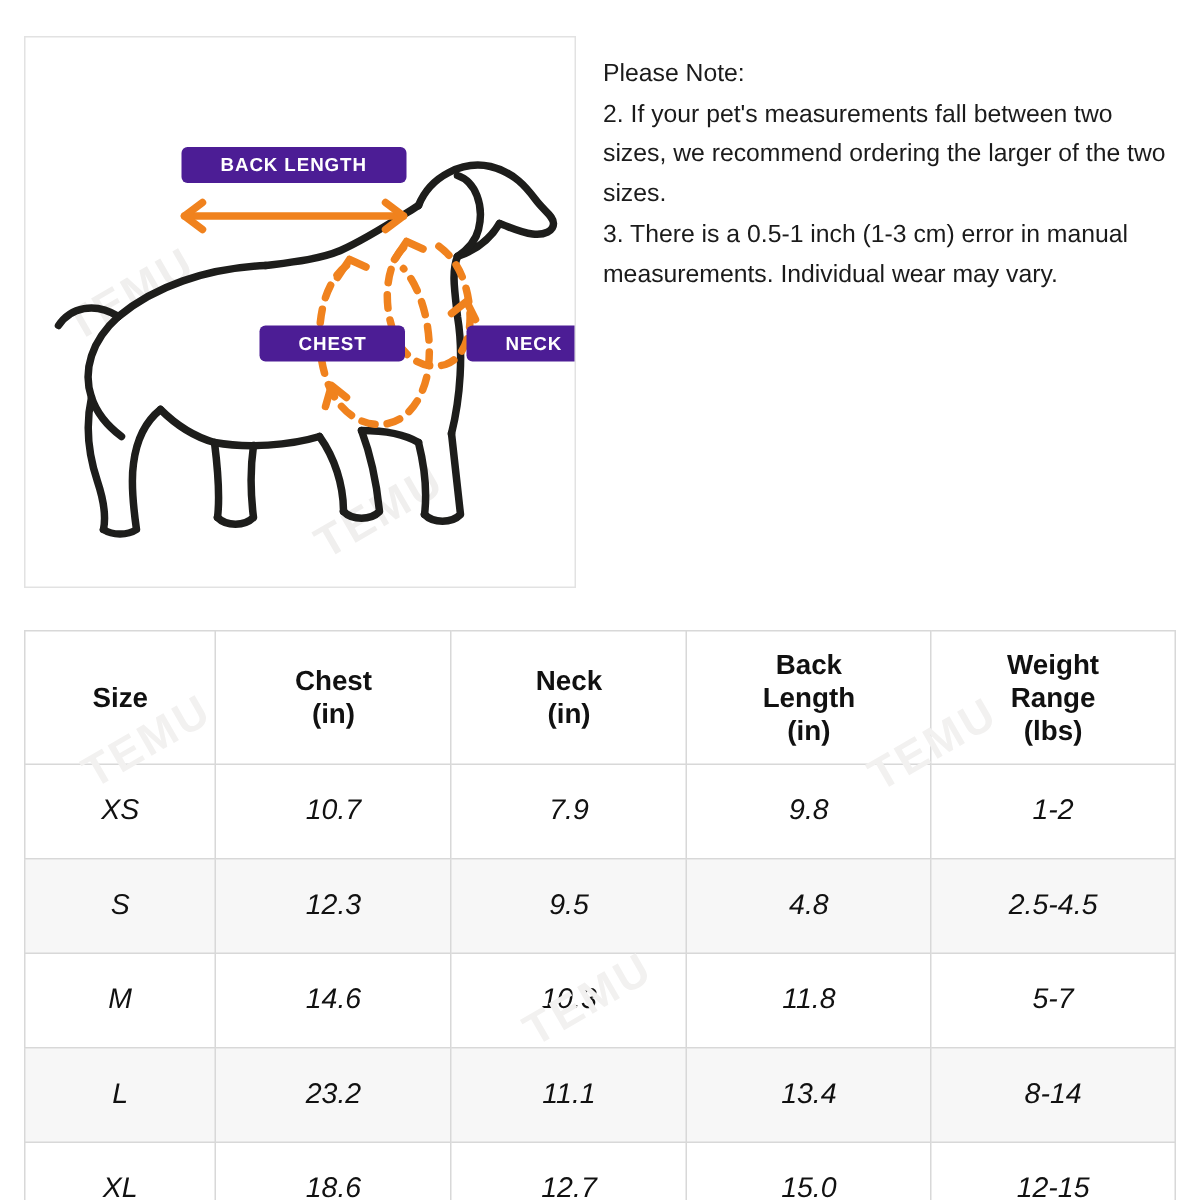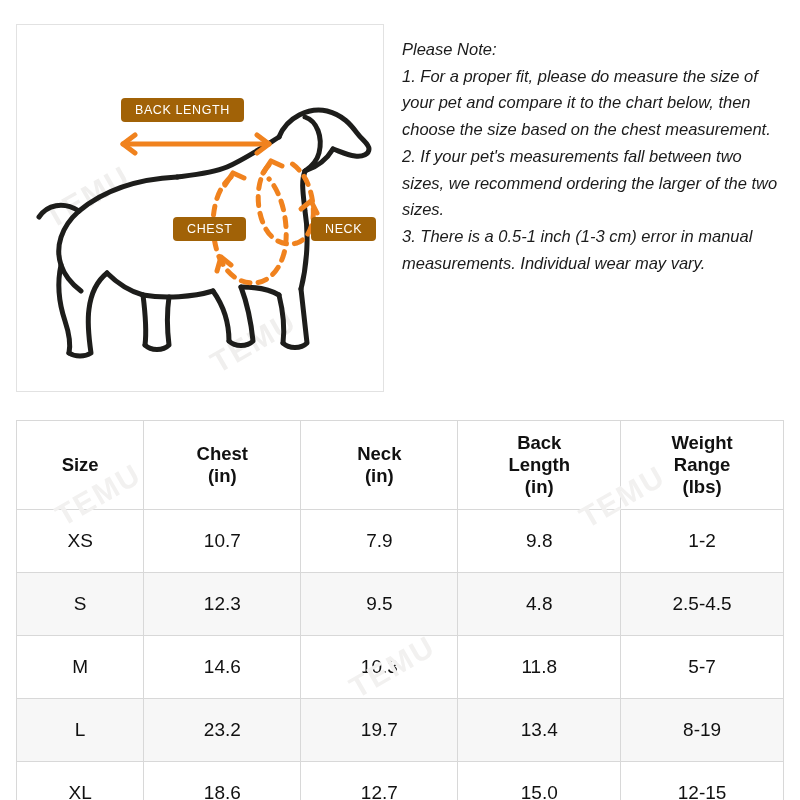--- a/index.html
+++ b/index.html
@@ -49,42 +49,42 @@
     letter-spacing: 2px;
     user-select: none;
   }
   .wm1 { left: 24px; top: 155px; transform: rotate(-30deg); }
   .wm2 { left: 190px; top: 300px; transform: rotate(-30deg); }
 
   .illus svg { position: absolute; left: 0; top: 0; }
 
   .tag {
     position: absolute;
-    background: #a16207;
+    background: #4c1d95;
     color: #ffffff;
     font-size: 12.5px;
-    font-weight: 400;
+    font-weight: 700;
     letter-spacing: 0.6px;
-    padding: 5px 14px;
+    padding: 5px 26px;
     border-radius: 4px;
     white-space: nowrap;
   }
   .tag-back { left: 104px; top: 73px; }
   .tag-chest { left: 156px; top: 192px; }
   .tag-neck { left: 294px; top: 192px; }
 
   
   .notes {
     flex: 1 1 auto;
     padding-top: 12px;
     font-size: 16.5px;
     line-height: 1.62;
     color: #1b1b1b;
   }
-  .notes p { margin: 0; font-style: italic; }
+  .notes p { margin: 0; }
 
   
   .table-wrap {
     position: absolute;
     left: 16px;
     top: 420px;
     width: 768px;
   }
   table.size-table {
     border-collapse: collapse;
@@ -102,20 +102,21 @@
     padding: 2px 4px;
   }
   table.size-table thead th {
     font-weight: 700;
     height: 84px;
     font-size: 18.5px;
     line-height: 1.18;
   }
   table.size-table tbody td {
     font-weight: 400;
+    font-style: italic;
   }
   .row-alt td { background: #f7f7f7; }
   .tbl-watermark {
     position: absolute;
     color: #f2f1f0;
     font-size: 30px;
     font-weight: 700;
     letter-spacing: 2px;
     transform: rotate(-30deg);
     pointer-events: none;
@@ -189,21 +190,20 @@
         </g>
       </svg>
 
       <div class="tag tag-back">BACK LENGTH</div>
       <div class="tag tag-chest">CHEST</div>
       <div class="tag tag-neck">NECK</div>
     </div>
 
     <div class="notes">
       <p>Please Note:</p>
-      <p>1. For a proper fit, please do measure the size of your pet and compare it to the chart below, then choose the size based on the chest measurement.</p>
       <p>2. If your pet's measurements fall between two sizes, we recommend ordering the larger of the two sizes.</p>
       <p>3. There is a 0.5-1 inch (1-3 cm) error in manual measurements. Individual wear may vary.</p>
     </div>
   </div>
 
   <div class="table-wrap">
     <span class="tbl-watermark tw1">TEMU</span>
     <span class="tbl-watermark tw2">TEMU</span>
     <span class="tbl-watermark tw3">TEMU</span>
 
@@ -251,23 +251,23 @@
         <tr>
           <td>M</td>
           <td>14.6</td>
           <td>10.3</td>
           <td>11.8</td>
           <td>5-7</td>
         </tr>
         <tr class="row-alt">
           <td>L</td>
           <td>23.2</td>
-          <td>19.7</td>
+          <td>11.1</td>
           <td>13.4</td>
-          <td>8-19</td>
+          <td>8-14</td>
         </tr>
         <tr>
           <td>XL</td>
           <td>18.6</td>
           <td>12.7</td>
           <td>15.0</td>
           <td>12-15</td>
         </tr>
       </tbody>
     </table>

